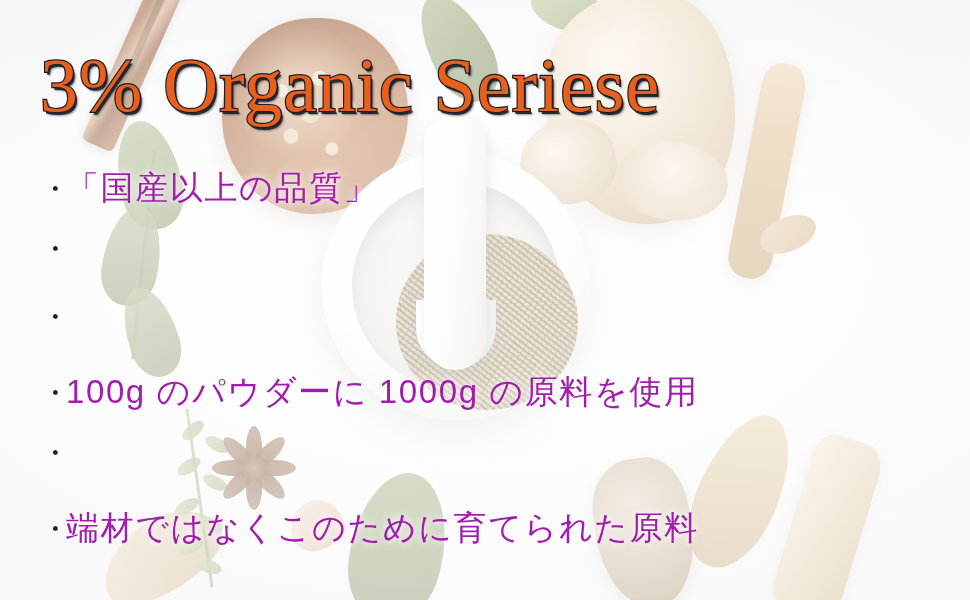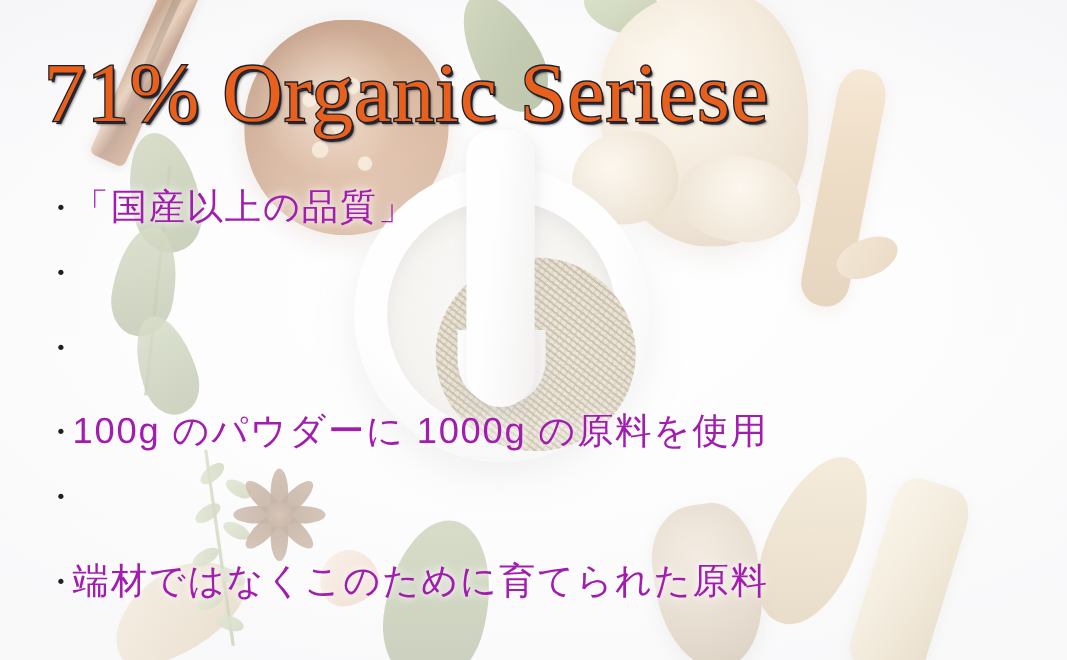--- a/index.html
+++ b/index.html
@@ -460,21 +460,21 @@
     <div class="prop sage-big"></div>
     <div class="prop bayleaf"></div>
     <div class="prop galangal"></div>
     <div class="prop root-slice"></div>
 
     <div class="veil"></div>
   </div>
 
   <div class="content">
 
-    <div class="headline">71% Organic Seriese</div>
+    <div class="headline">3% Organic Seriese</div>
 
     <div class="bullets">
 
       <div class="bullet-row">
         <span class="bullet-dot">・</span>
         <span class="bullet-text">「国産以上の品質」</span>
       </div>
 
       <div class="bullet-row">
         <span class="bullet-dot">・</span>

